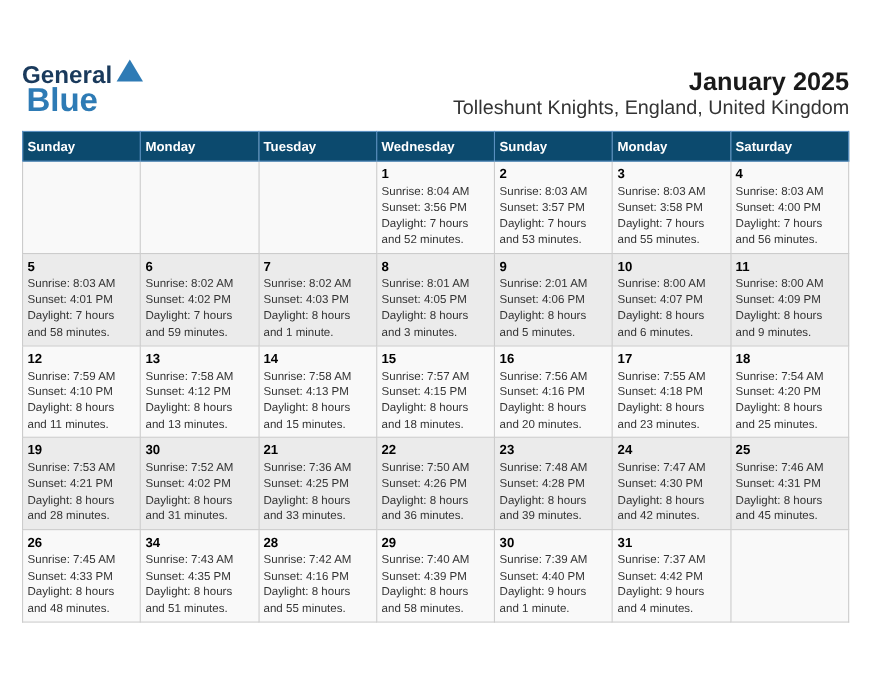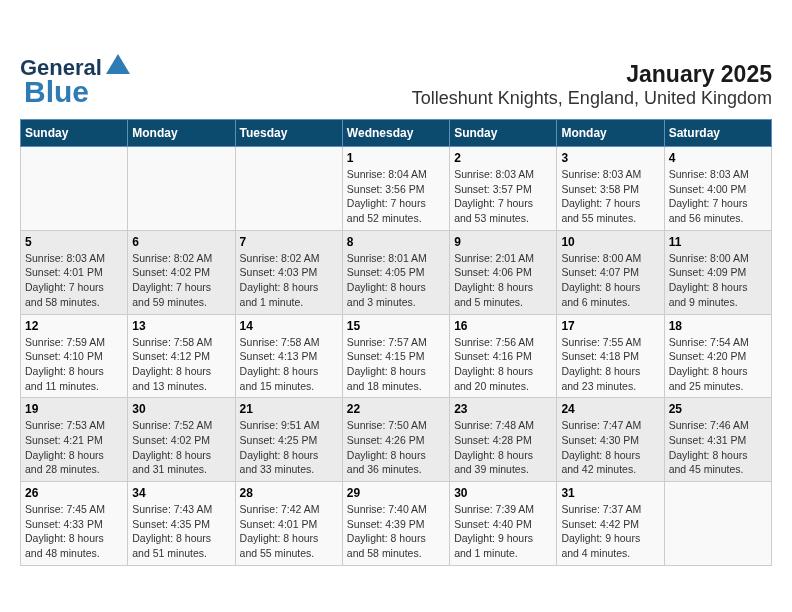--- a/index.html
+++ b/index.html
@@ -237,21 +237,21 @@
 Daylight: 8 hours and 28 minutes.</div>
         </td>
         <td>
           <span class="day-number">30</span>
           <div class="day-info">Sunrise: 7:52 AM
 Sunset: 4:02 PM
 Daylight: 8 hours and 31 minutes.</div>
         </td>
         <td>
           <span class="day-number">21</span>
-          <div class="day-info">Sunrise: 9:51 AM
+          <div class="day-info">Sunrise: 7:36 AM
 Sunset: 4:25 PM
 Daylight: 8 hours and 33 minutes.</div>
         </td>
         <td>
           <span class="day-number">22</span>
           <div class="day-info">Sunrise: 7:50 AM
 Sunset: 4:26 PM
 Daylight: 8 hours and 36 minutes.</div>
         </td>
         <td>
@@ -282,21 +282,21 @@
         </td>
         <td>
           <span class="day-number">34</span>
           <div class="day-info">Sunrise: 7:43 AM
 Sunset: 4:35 PM
 Daylight: 8 hours and 51 minutes.</div>
         </td>
         <td>
           <span class="day-number">28</span>
           <div class="day-info">Sunrise: 7:42 AM
-Sunset: 4:01 PM
+Sunset: 4:16 PM
 Daylight: 8 hours and 55 minutes.</div>
         </td>
         <td>
           <span class="day-number">29</span>
           <div class="day-info">Sunrise: 7:40 AM
 Sunset: 4:39 PM
 Daylight: 8 hours and 58 minutes.</div>
         </td>
         <td>
           <span class="day-number">30</span>

